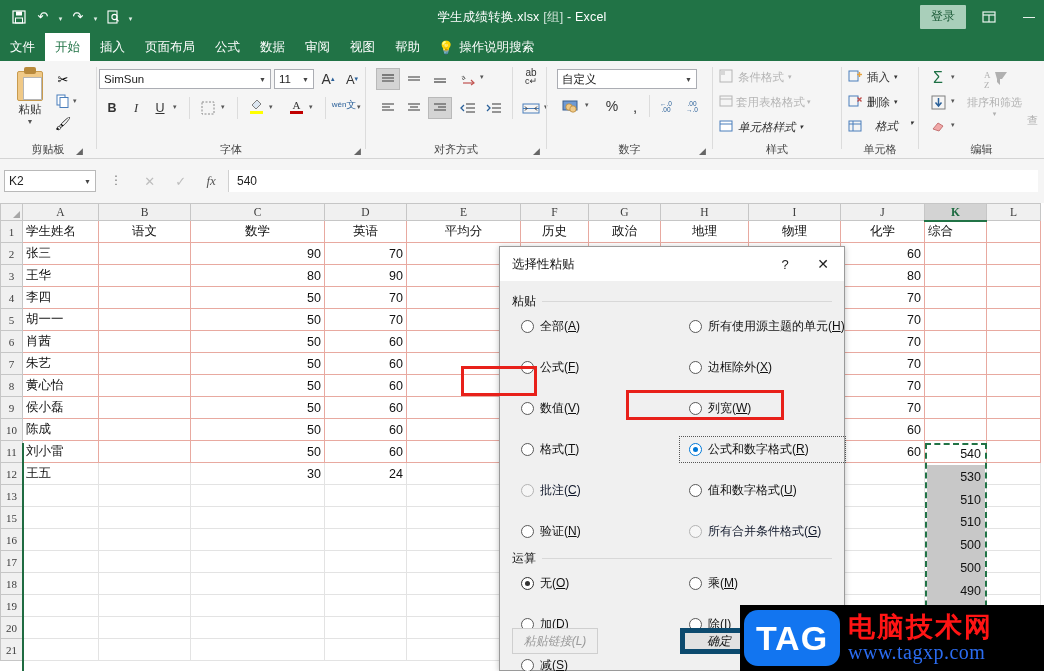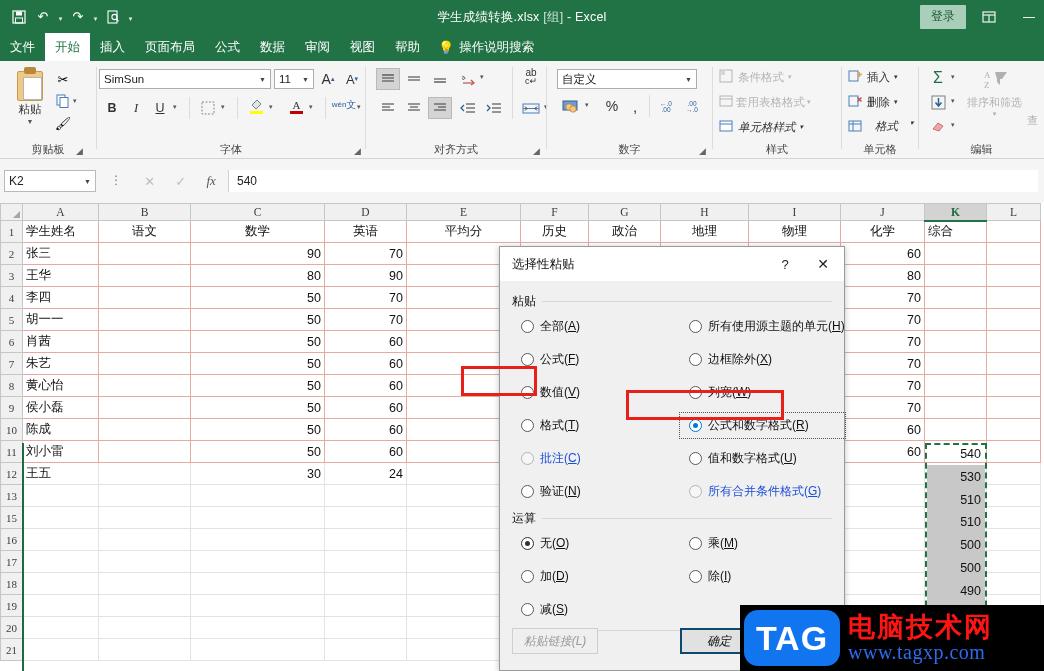--- a/index.html
+++ b/index.html
@@ -167,47 +167,47 @@
     height:34px; background:#ffffff; display:flex; align-items:center;
     padding-left:12px; font-size:12.5px; color:#111;
   }
   .dlg-title .spacer { flex:1; }
   .dlg-help { width:34px; height:34px; display:flex; align-items:center; justify-content:center; font-size:13px; color:#222;}
   .dlg-close { width:42px; height:34px; display:flex; align-items:center; justify-content:center; font-size:14px; color:#222;}
   .dlg-body { padding: 6px 12px 0 12px; }
   .sect-head { display:flex; align-items:center; gap:6px; margin: 6px 0 4px 0; }
   .sect-head .lbl { font-size:12px; color:#111; }
   .sect-head .rule { flex:1; height:1px; background:#d8d8d8; }
-  .radio-grid { display:grid; grid-template-columns: 168px 1fr; row-gap: 8px; }
+  .radio-grid { display:grid; grid-template-columns: 168px 1fr; row-gap: 16px; }
   .opt { display:flex; align-items:center; gap:6px; height:25px; padding-left: 9px;}
   .radio {
     width:13px; height:13px; border-radius:50%; border:1px solid #5a5a5a; background:#fff;
     flex: none; position:relative;
   }
   .radio.checked { border-color:#0078d7; }
   .radio.checked::after {
     content:""; position:absolute; left:3px; top:3px; width:5px; height:5px;
     border-radius:50%; background:#0078d7;
   }
   .radio.checked.dark { border-color:#333; }
   .radio.checked.dark::after { background:#333; }
   .radio.dis { border-color:#b3b3b3; background:#f6f6f6; }
   .opt .t { font-size:12px; color:#111; white-space:nowrap; }
-  .opt.dis .t { color:#1d4ed8; }
+  .opt.dis .t { color:#0f172a; }
   .opt .t u { text-decoration: underline; }
   .opt.focused { outline: 1px dotted #555; outline-offset: 0px; }
   .chk-row { display:grid; grid-template-columns:168px 1fr; margin-top: 6px;}
   .cbox { width:13px; height:13px; border:1px solid #5a5a5a; background:#fff; flex:none;}
   .hr { height:1px; background:#d8d8d8; margin: 8px 0 0 0;}
   .dlg-footer { position:absolute; left:0; bottom:0; width:100%; height:56px;font-style:italic; }
   .btn {
     position:absolute; height:26px; background:#e1e1e1; border:1px solid #adadad;
     display:flex; align-items:center; justify-content:center; font-size:12px; color:#111;
   }
-  .btn.primary { background:#e1e1e1; border:2px solid #0c4a6e; }
+  .btn.primary { background:#e1e1e1; border:5px solid #0c4a6e; }
   .btn.dis { color:#9a9a9a; background:#efefef; border-color:#cfcfcf;}
 
   
   .redbox { position:absolute; border:3px solid #e8201a; z-index:60; pointer-events:none; }
 
   
   .watermark { position:absolute; right:0; bottom:0; width:304px; height:66px; background:#000; z-index:80; display:flex; align-items:center; }
   .tagsq { width:96px; height:56px; background:#1275f0; border-radius:14px; margin-left:4px; display:flex; align-items:center; justify-content:center;}
   .tagsq span { color:#fff; font-size:34px; font-weight:bold; letter-spacing:1px; font-family:"Liberation Sans", sans-serif;}
   .wm-right { margin-left:8px; }

